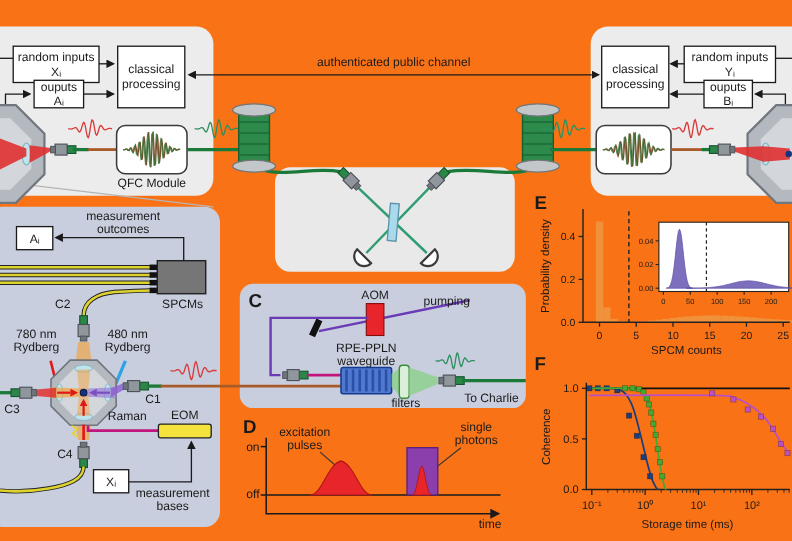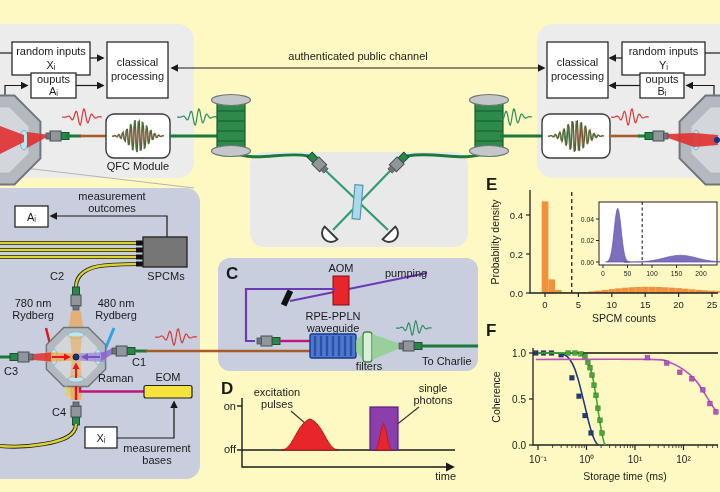--- a/index.html
+++ b/index.html
@@ -1,16 +1,16 @@
 <!DOCTYPE html>
 <html><head>
 <meta charset="utf-8">
 <style>
   html,body{margin:0;padding:0;background:#fff;}
-  #root{position:relative;width:720px;height:492px;background:#fef9c3;overflow:hidden;
+  #root{position:relative;width:720px;height:492px;background:#f97316;overflow:hidden;
         font-family:"Liberation Sans",sans-serif;}
   svg text{font-family:"Liberation Sans",sans-serif;fill:#1a1a1a;}
   .t11{font-size:11px;}
   .t10{font-size:10.5px;}
   .letter{font-size:17px;font-weight:bold;}
 </style>
 </head>
 <body>
 
 <div id="root">

